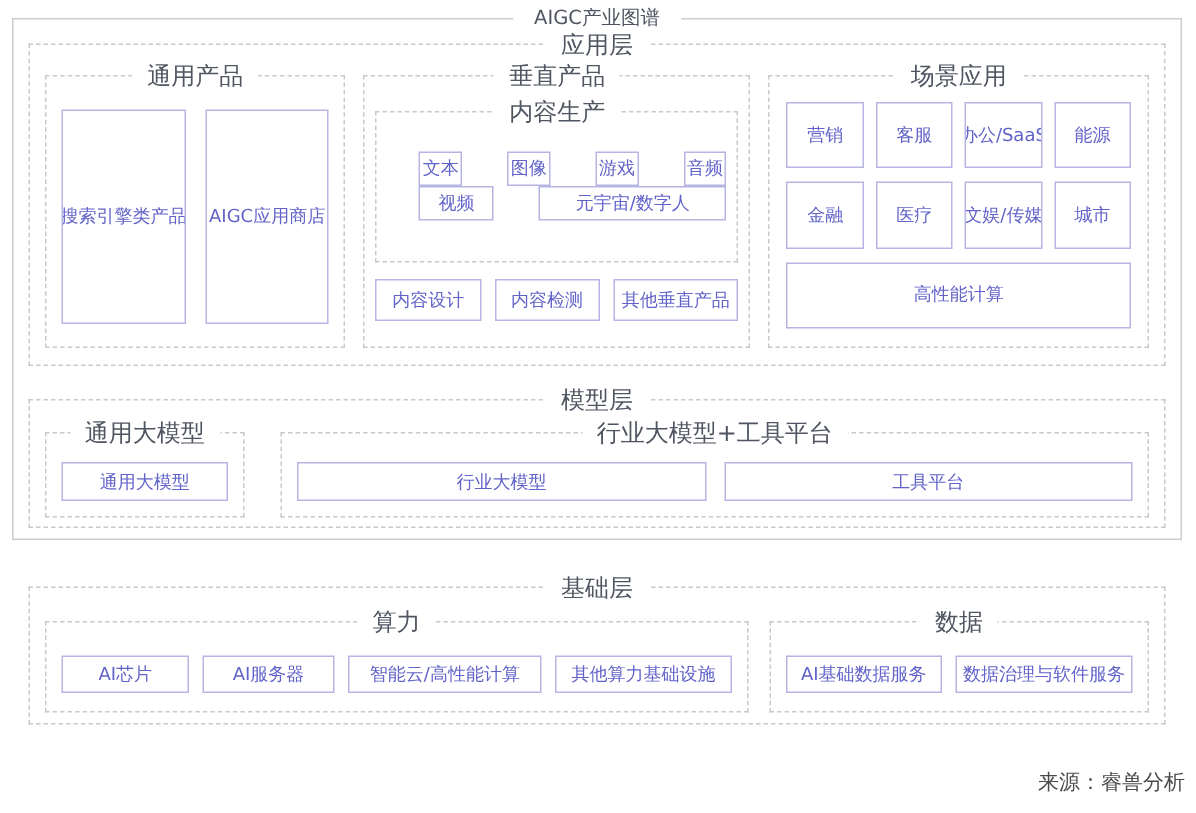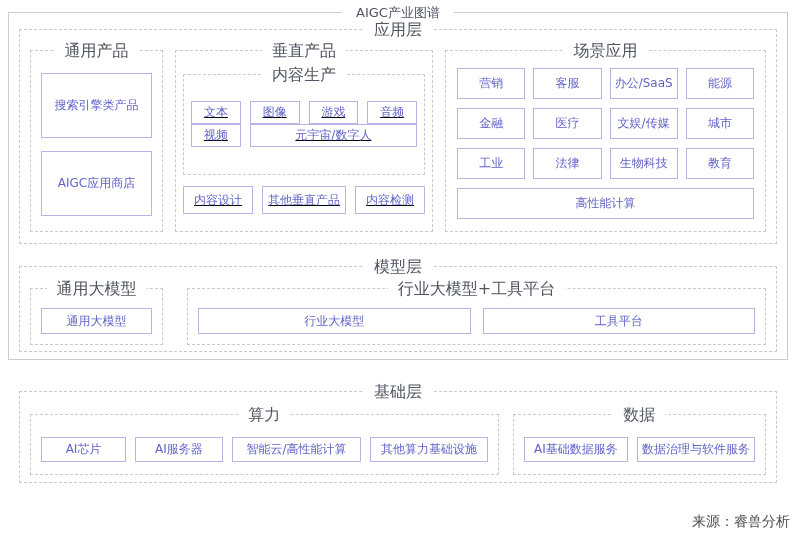--- a/index.html
+++ b/index.html
@@ -30,27 +30,27 @@
 
   .group { position: relative; border: 1px dashed #c9c9c9; background: #fff; }
 
   .box {
     border: 1px solid #b7b5e4; background: #fff; color: #6163c9;
     font-size: 12px; display: flex; align-items: center; justify-content: center;
     text-align: center; white-space: nowrap; overflow: hidden;
   }
 
   
-  .group-general { flex: 0 0 133px; display: flex; flex-direction: column; gap: 13px; padding: 22px 10px 15px; }
+  .group-general { flex: 0 0 133px; display: flex; flex-direction: row; gap: 13px; padding: 22px 10px 15px; }
   .group-general .box { flex: 1; }
 
-  .group-vertical { flex: 0 0 258px; display: flex; flex-direction: column; gap: 11px; padding: 23px 7px 17px; text-decoration: underline; }
+  .group-vertical { flex: 0 0 258px; display: flex; flex-direction: column; gap: 11px; padding: 23px 7px 17px; }
   .subgroup-content { position: relative; border: 1px dashed #c9c9c9; flex: 1; display: flex; flex-direction: column; gap: 0; padding: 26px 7px 27px; }
   .vrow { display: flex; gap: 9px; flex: 1; }
-  .vrow .box { flex: 1; }
+  .vrow .box { flex: 1; margin-left: 21px; }
   .vrow .box-quarter { flex: 0 0 calc(25% - 6.75px); }
   .vrow .box-wide { flex: 1; }
   .vbottom { display: flex; gap: 9px; height: 28px; flex: 0 0 28px; }
   .vbottom .box { flex: 1; }
   .vbottom .box-lg { flex: 1.2; }
 
   .group-scenario { flex: 1; display: flex; flex-direction: column; gap: 9px; padding: 17px 11px 12px; }
   .srow { display: flex; gap: 8px; flex: 1; }
   .srow .box { flex: 1; }
   .srow-full .box { flex: 1; }
@@ -98,44 +98,38 @@
             <div class="box">游戏</div>
             <div class="box">音频</div>
           </div>
           <div class="vrow">
             <div class="box box-quarter">视频</div>
             <div class="box box-wide">元宇宙/数字人</div>
           </div>
         </div>
         <div class="vbottom">
           <div class="box">内容设计</div>
+          <div class="box">内容检测</div>
           <div class="box box-lg">其他垂直产品</div>
-          <div class="box">内容检测</div>
         </div>
       </div>
 
       <div class="group group-scenario">
         <span class="legend">场景应用</span>
         <div class="srow">
           <div class="box">营销</div>
           <div class="box">客服</div>
           <div class="box">办公/SaaS</div>
           <div class="box">能源</div>
         </div>
         <div class="srow">
           <div class="box">金融</div>
           <div class="box">医疗</div>
           <div class="box">文娱/传媒</div>
           <div class="box">城市</div>
-        </div>
-        <div class="srow">
-          <div class="box">工业</div>
-          <div class="box">法律</div>
-          <div class="box">生物科技</div>
-          <div class="box">教育</div>
         </div>
         <div class="srow srow-full">
           <div class="box">高性能计算</div>
         </div>
       </div>
     </div>
 
     <div class="layer layer-model">
       <span class="legend">模型层</span>
 

